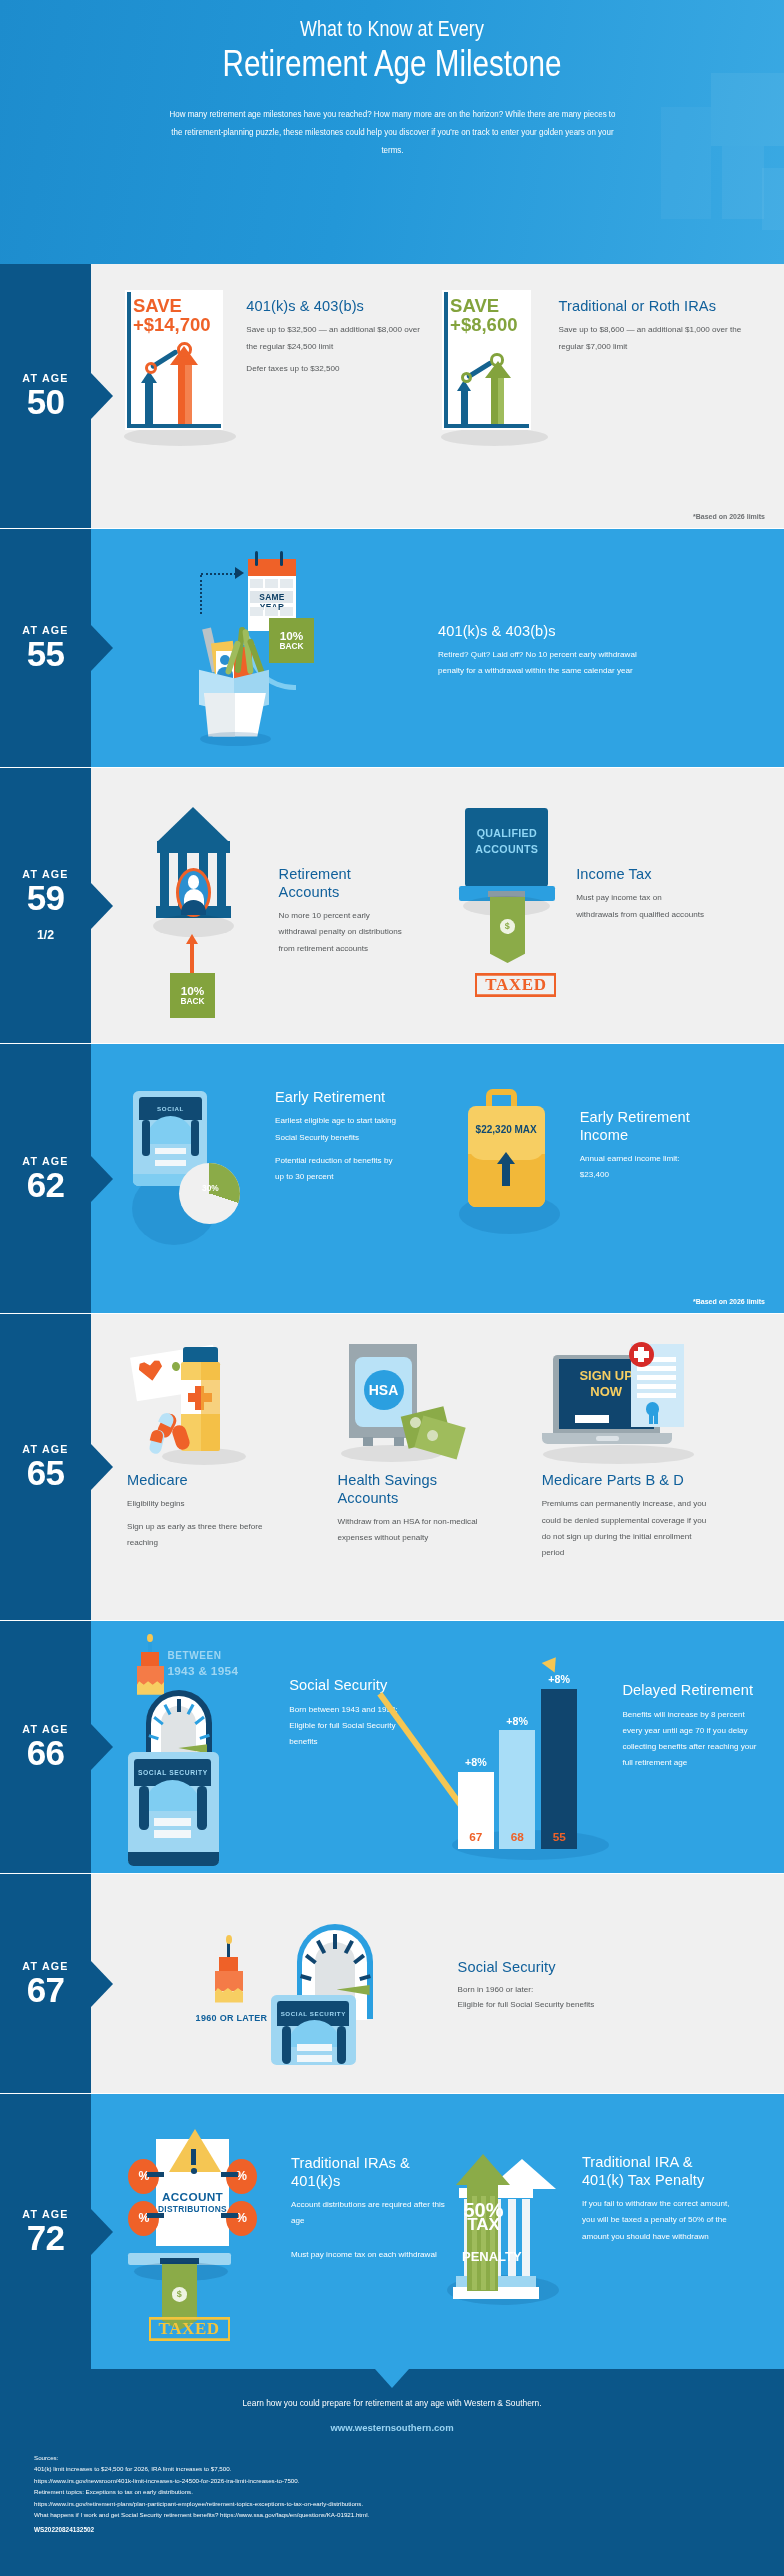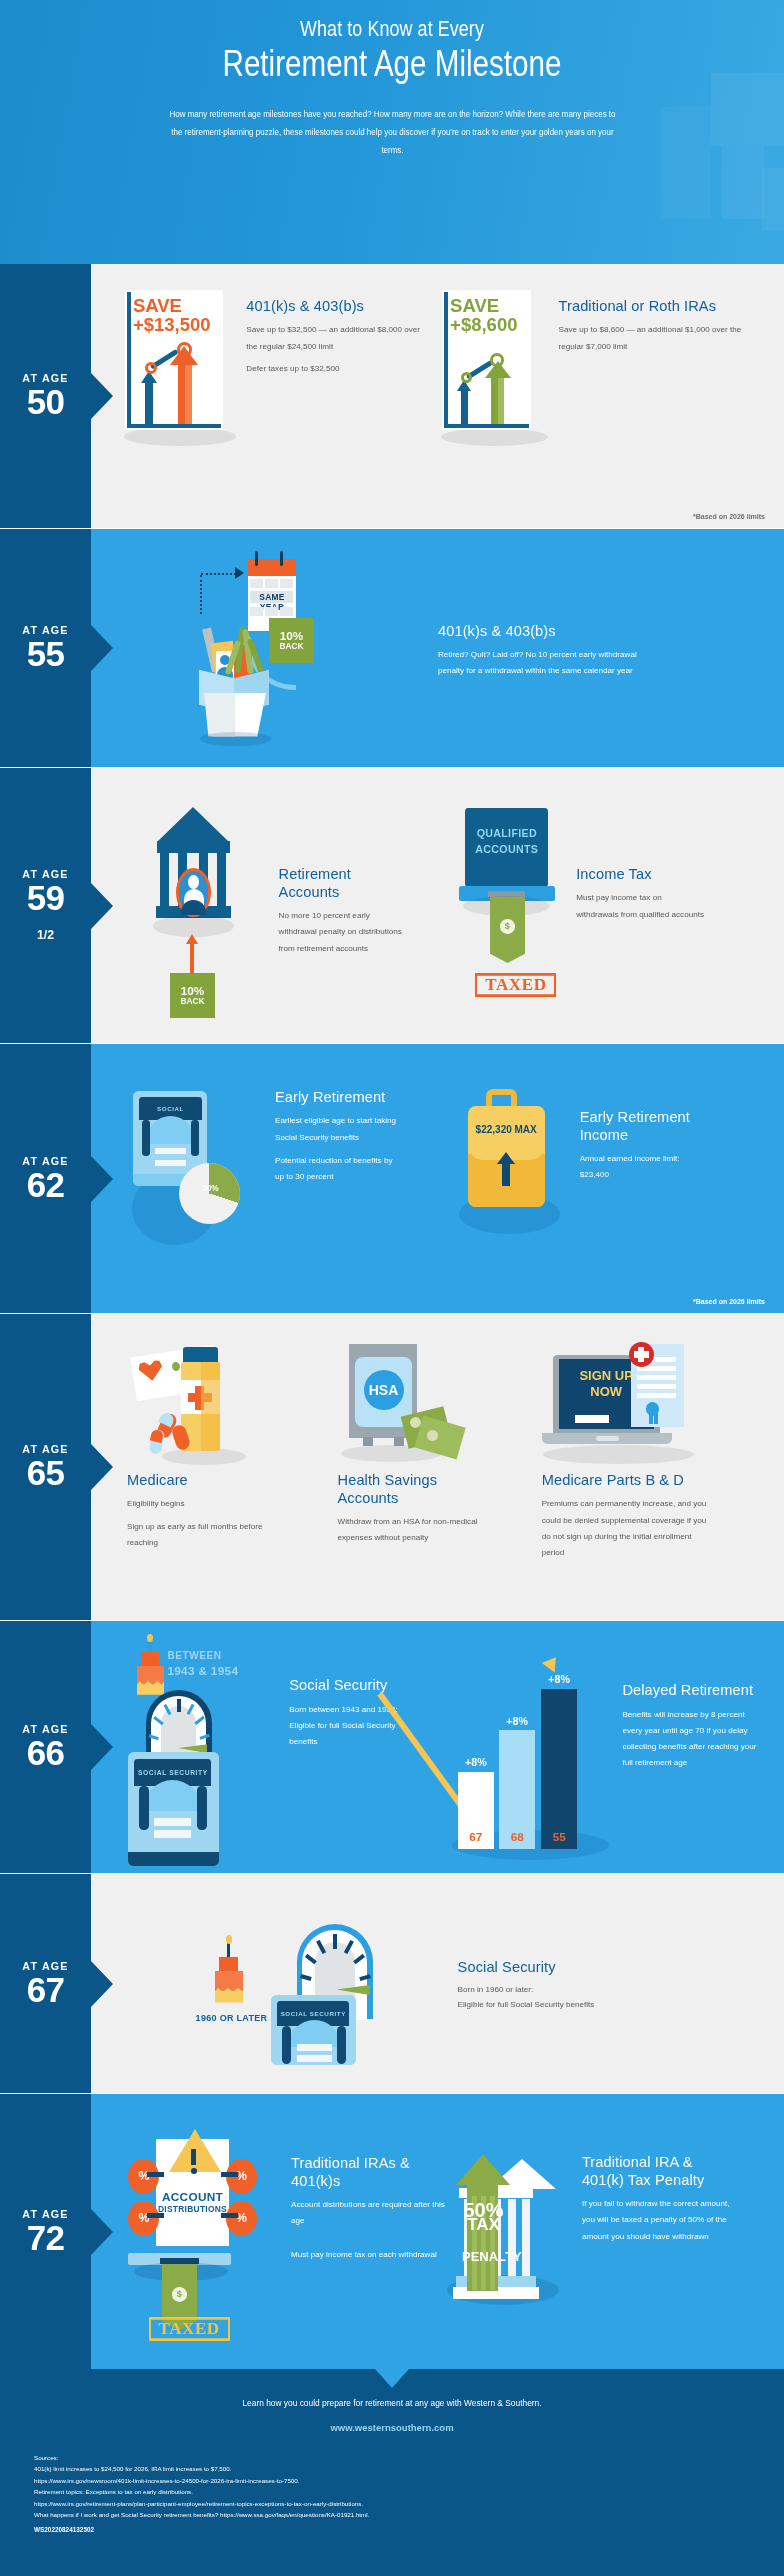--- a/index.html
+++ b/index.html
@@ -159,21 +159,21 @@
       <div class="cols" style="padding:26px 19px 0 34px;">
 
         <div class="col" style="width:48%;">
           <div class="art" style="width:109px;height:151px;">
             <div class="shadow-ell" style="left:-1.1px;bottom:-4.5px;width:112px;height:19px;"></div>
             <div class="savecard">
               <div class="axis-v"></div>
                 <div class="axis-h"></div>
               <div class="save-w">
                 <div class="s1" style="color:#ef6128;">SAVE</div>
-                <div class="s2" style="color:#ef6128;">+$13,500</div>
+                <div class="s2" style="color:#ef6128;">+$14,700</div>
               </div>
 
               <div style="position:absolute;left:20px;bottom:6.2px;width:7.9px;height:44px;background:#14628f;"></div>
               <div style="position:absolute;left:15.7px;bottom:47px;width:0;height:0;border-left:8.4px solid transparent;border-right:8.4px solid transparent;border-bottom:12.3px solid #14628f;"></div>
 
               <div style="position:absolute;left:53px;bottom:6.2px;width:13.5px;height:61px;background:#ef6128;"></div>
               <div style="position:absolute;left:60px;bottom:6.2px;width:6.7px;height:61px;background:#f4824f;"></div>
               <div style="position:absolute;left:45px;bottom:65px;width:0;height:0;border-left:14.6px solid transparent;border-right:14.6px solid transparent;border-bottom:19px solid #ef6128;"></div>
 
               <div class="dline" style="left:26px;top:75px;width:31px;background:#14628f;transform:rotate(-32deg);transform-origin:left center;"></div>
@@ -427,21 +427,21 @@
             <div style="position:absolute;left:74px;top:21px;width:19px;height:89px;background:#f2b839;border-radius:0 2.2px 2.2px 0;opacity:.65;"></div>
             <div style="position:absolute;left:33px;top:72px;width:13.5px;height:25px;border-radius:7.3px;background:#ef6128;transform:rotate(26deg);"></div>
             <div style="position:absolute;left:33px;top:72px;width:13.5px;height:12.3px;border-radius:7.3px 7.3px 0 0;background:#b9e2f7;transform:rotate(26deg);"></div>
             <div style="position:absolute;left:47px;top:84px;width:13.5px;height:25px;border-radius:7.3px;background:#ef6128;transform:rotate(-18deg);"></div>
             <div style="position:absolute;left:23.6px;top:89px;width:12.3px;height:23.6px;border-radius:6.7px;background:#b9e2f7;transform:rotate(14deg);"></div>
             <div style="position:absolute;left:23.6px;top:89px;width:12.3px;height:11.8px;border-radius:6.7px 6.7px 0 0;background:#ef6128;transform:rotate(14deg);"></div>
           </div>
           <div class="txt" style="padding-top:7.9px;max-width:151px;">
             <div class="h-title dark">Medicare</div>
             <div class="p dark">Eligibility begins</div>
-            <div class="p dark">Sign up as early as full months before reaching</div>
+            <div class="p dark">Sign up as early as three there before reaching</div>
           </div>
         </div>
 
         <div class="col" style="width:32%;flex-direction:column;">
           <div class="art" style="width:146px;height:123px;">
             <div class="shadow-ell" style="left:3.4px;top:104px;width:101px;height:17px;"></div>
             <div style="position:absolute;left:11.2px;top:3.4px;width:68px;height:94px;background:#9aa7ae;"></div>
             <div style="position:absolute;left:17px;top:15.7px;width:57px;height:70px;background:#b9e2f7;border-radius:7.9px;"></div>
             <div style="position:absolute;left:26px;top:29px;width:40px;height:40px;border-radius:50%;background:#2b9fe0;"></div>
             <div style="position:absolute;left:26px;top:29px;width:40px;height:40px;line-height:40px;text-align:center;color:#ffffff;font-size:14px;font-weight:700;">HSA</div>

